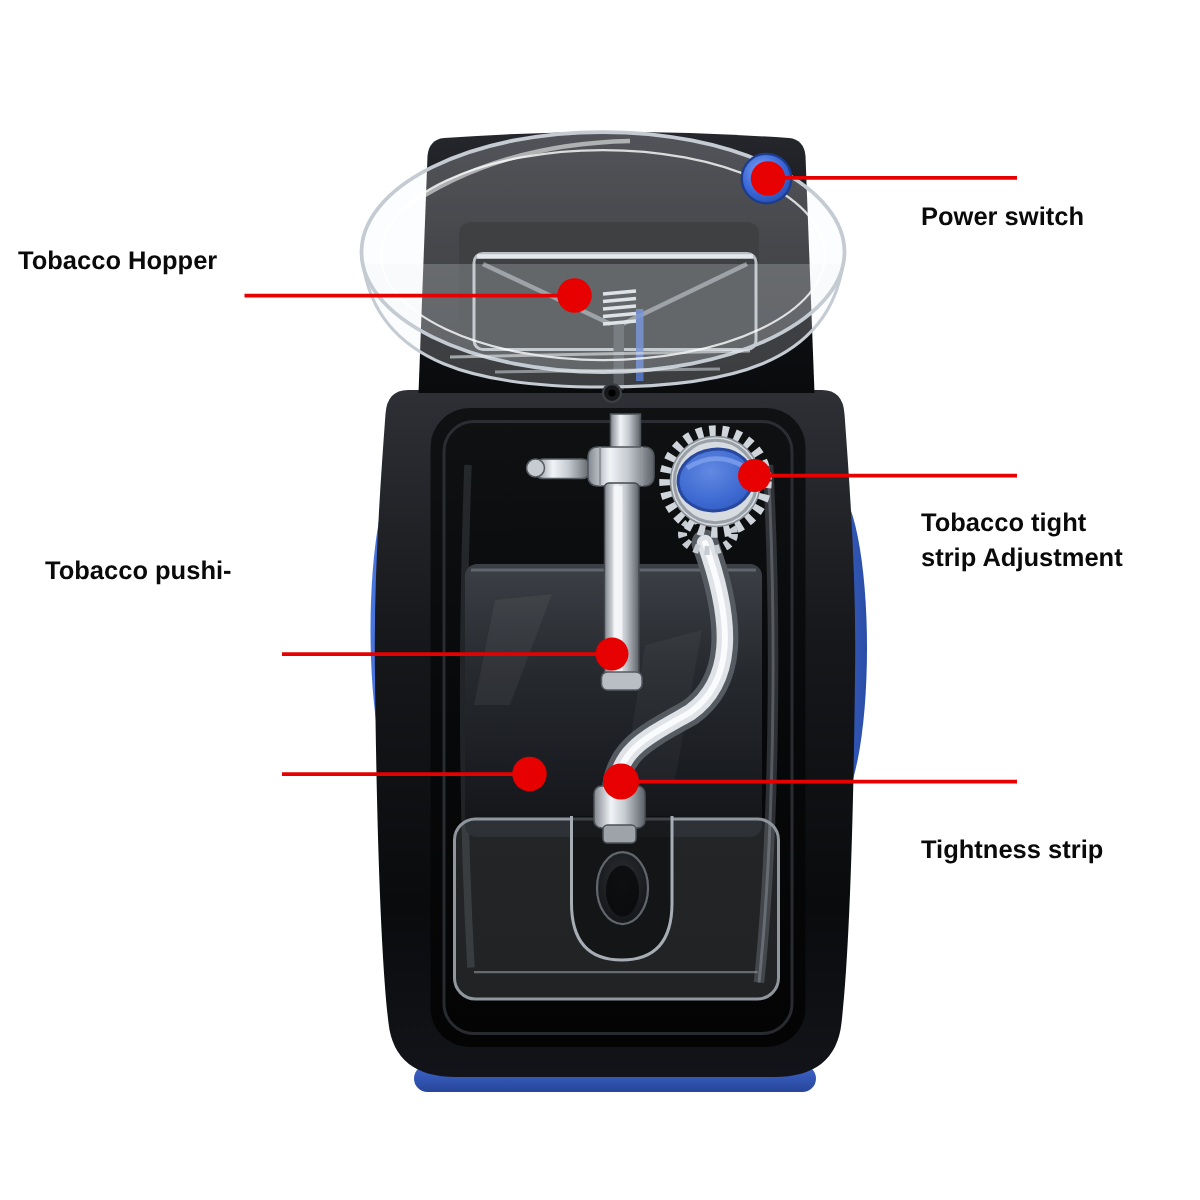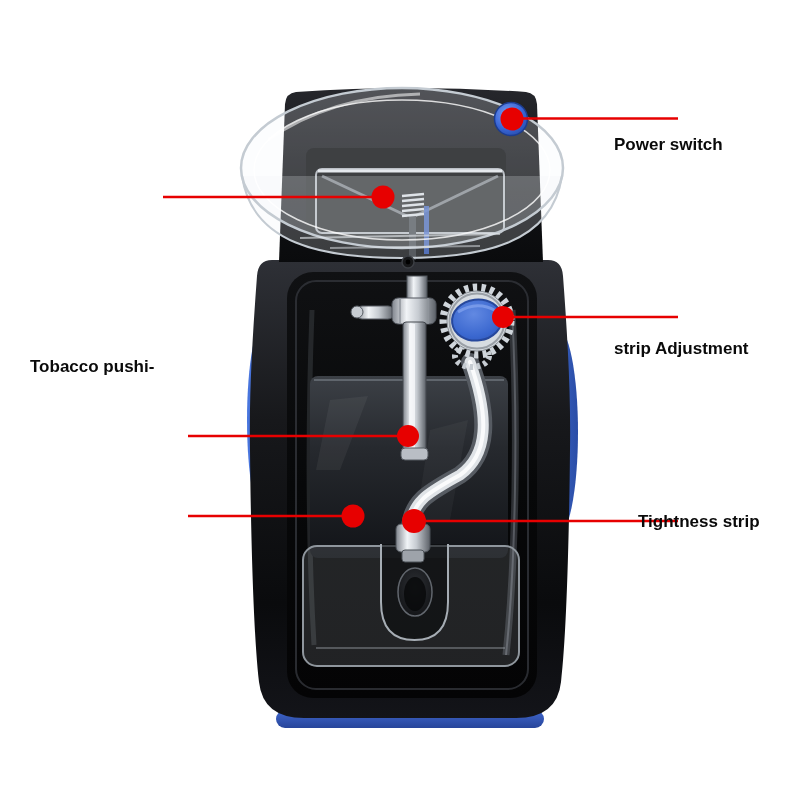--- a/index.html
+++ b/index.html
@@ -186,31 +186,35 @@
   <g fill="#e70000">
     <circle cx="383" cy="197" r="11.5"></circle>
     <circle cx="512" cy="119" r="11.5"></circle>
     <circle cx="503" cy="317" r="11"></circle>
     <circle cx="408" cy="436" r="11"></circle>
     <circle cx="353" cy="516" r="11.5"></circle>
     <circle cx="414" cy="521" r="12"></circle>
   </g>
 </svg>
 
+<div class="callout-label" style="left:12px; top:163px;">
+  <span>Tobacco Hopper</span>
+</div>
 
 <div class="callout-label" style="left:614px; top:134px;">
   <span>Power switch</span>
 </div>
 
 <div class="callout-label" style="left:614px; top:338px;">
+  <span>Tobacco tight</span>
   <span>strip Adjustment</span>
 </div>
 
-<div class="callout-label" style="left:30px; top:356px;">
+<div class="callout-label" style="left:30px; top:370px;">
   <span>Tobacco pushi-</span>
 </div>
 
 
-<div class="callout-label" style="left:614px; top:511px;margin-left:24px;">
+<div class="callout-label" style="left:614px; top:556px;">
   <span>Tightness strip</span>
 </div>
 
 </div>
 
 </body></html>

